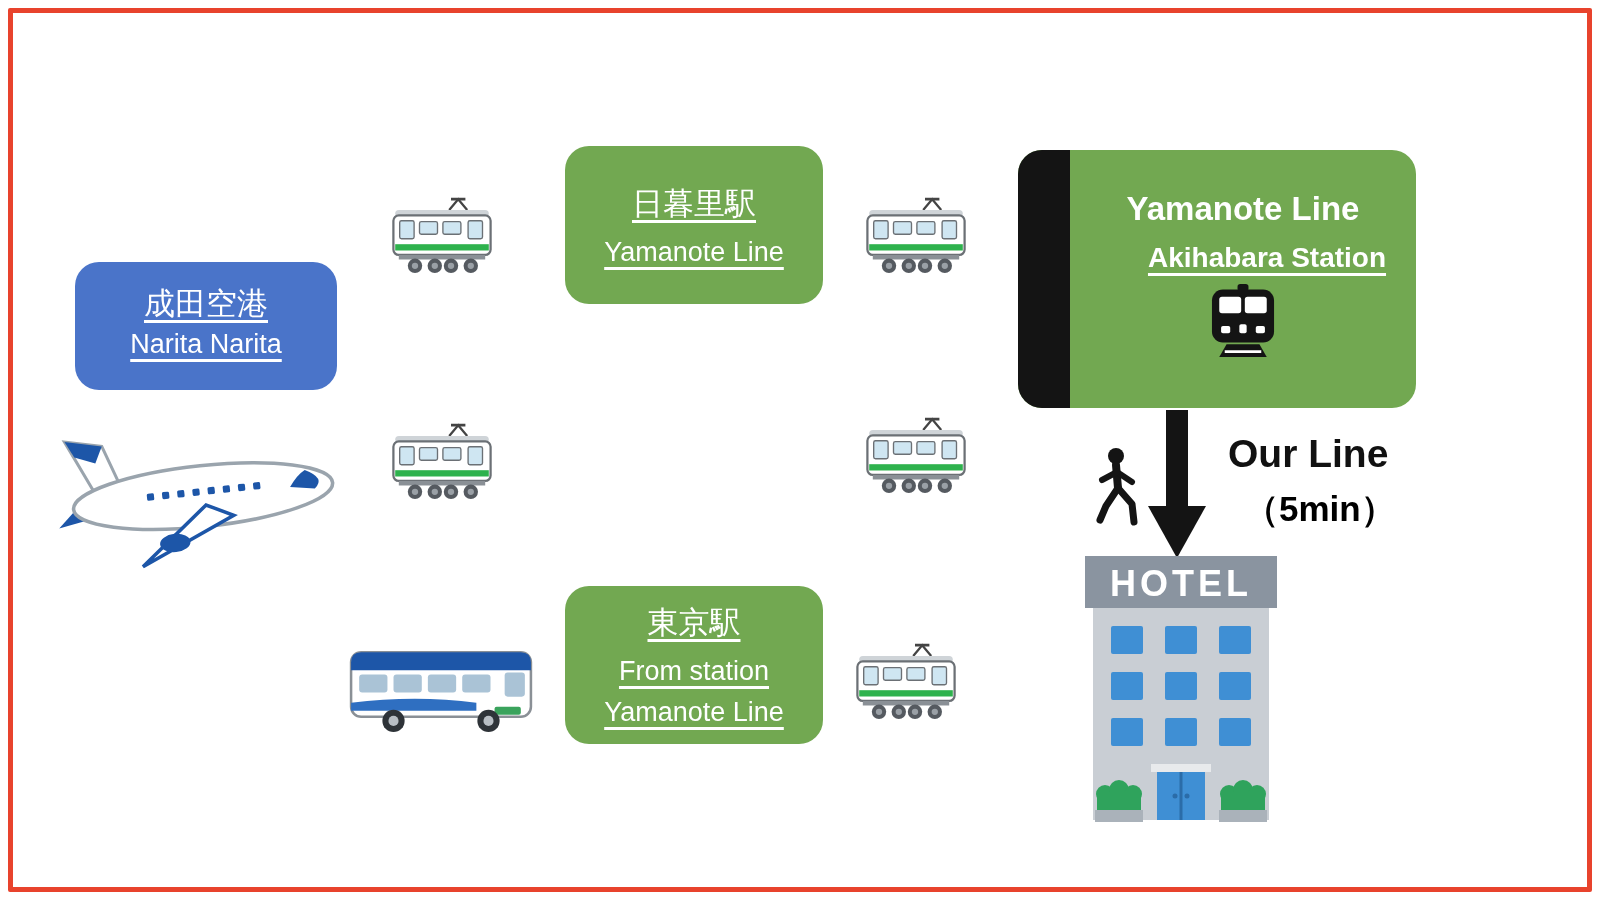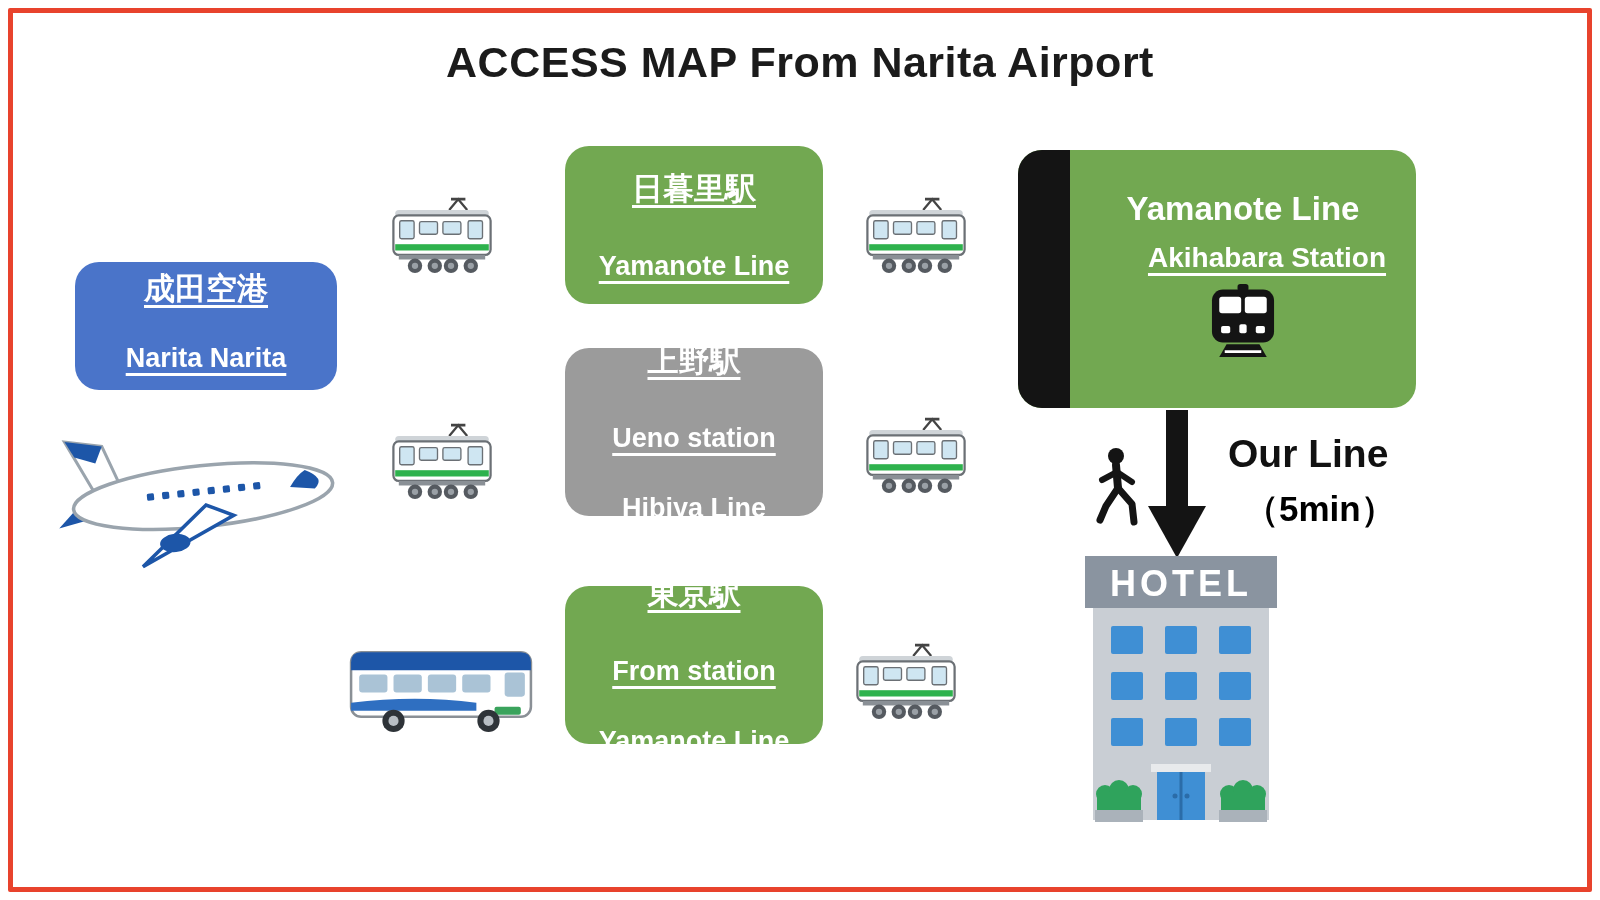--- a/index.html
+++ b/index.html
@@ -27,27 +27,26 @@
     text-align: center;
     font-size: 43px;
     font-weight: bold;
     color: #1b1b1b;
     letter-spacing: 0.5px;
   }
   .box {
     position: absolute;
     border-radius: 24px;
     color: #ffffff;
-    font-weight: bold;
+    font-weight: normal;
     display: flex;
     flex-direction: column;
     align-items: center;
     justify-content: center;
     text-align: center;
-    gap: 29px;
   }
   .box .u {
     text-decoration: underline;
     text-decoration-thickness: 3px;
     text-underline-offset: 6px;
   }
   .box .jp   { font-size: 31px; margin-bottom: 12px; }
   .box .en   { font-size: 27px; margin-bottom: 10px; }
   .box .line { font-size: 27px; }
   .bg-blue  { background: #4a74c9; }
@@ -131,21 +130,20 @@
         <circle cx="70" cy="82" r="3.5" fill="#9aa0a6"></circle>
       <circle cx="92" cy="82" r="8" fill="#555a60"></circle>
         <circle cx="92" cy="82" r="3.5" fill="#9aa0a6"></circle>
     </symbol>
   </defs>
 </svg>
 
 <div class="canvas">
   <div class="frame"></div>
 
-  <h1 class="title">ACCESS MAP From Narita Airport</h1>
 
   <div class="box bg-blue airport-box">
     <div class="jp u">成田空港</div>
     <div class="en u">Narita Narita</div>
   </div>
 
   <svg class="icon airplane" viewBox="0 0 290 180">
     <g transform="rotate(-6 145 90)">
       <polygon points="28,92 6,112 52,104" fill="#1d56a8"></polygon>
       <path d="M44 80 L20 28 L56 36 L72 82 Z" fill="#ffffff" stroke="#9aa4ad" stroke-width="3"></path>
@@ -195,25 +193,20 @@
       <circle cx="48" cy="84" r="5" fill="#b8bec4"></circle>
     <circle cx="142" cy="84" r="11" fill="#2e3338"></circle>
       <circle cx="142" cy="84" r="5" fill="#b8bec4"></circle>
   </svg>
 
   <div class="box bg-green station-nippori">
     <div class="jp u">日暮里駅</div>
     <div class="line u">Yamanote Line</div>
   </div>
 
-  <div class="box bg-gray station-ueno">
-    <div class="jp u">上野駅</div>
-    <div class="en u">Ueno station</div>
-    <div class="line u">Hibiya Line</div>
-  </div>
 
   <div class="box bg-green station-tokyo">
     <div class="jp u">東京駅</div>
     <div class="en u">From station</div>
     <div class="line u">Yamanote Line</div>
   </div>
 
   <div class="dest-card">
     <div class="dest-band"></div>
     <div class="dest-content">

